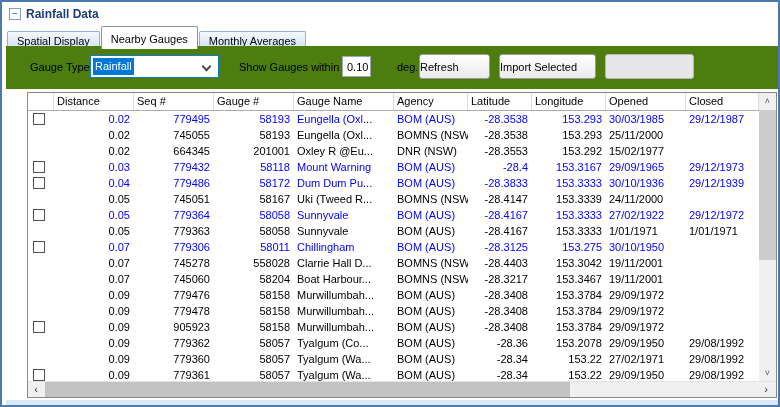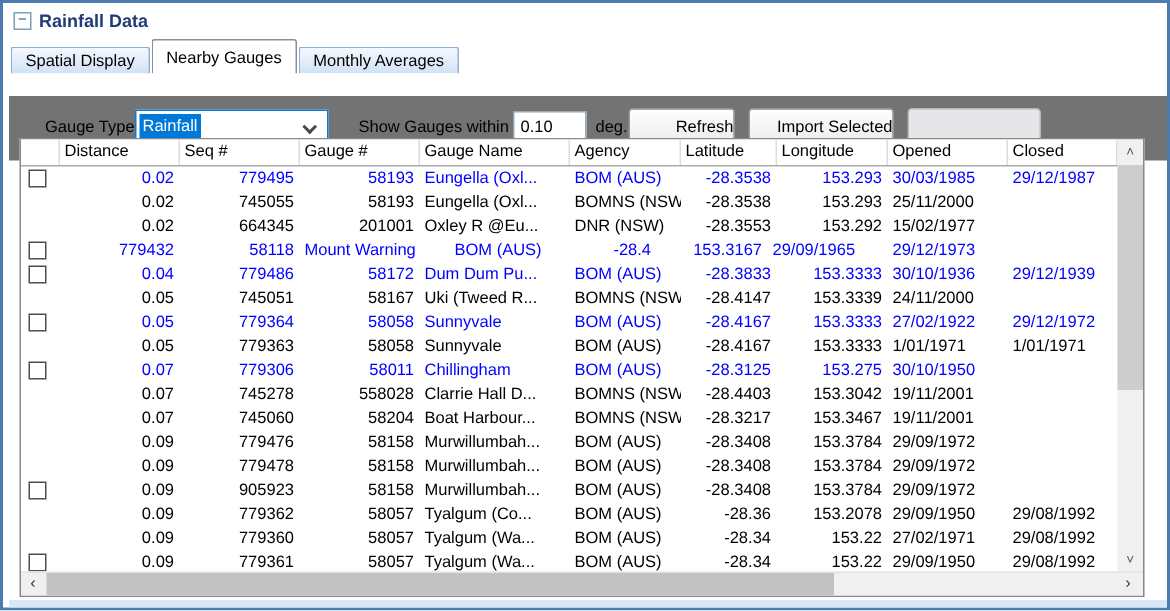--- a/index.html
+++ b/index.html
@@ -21,47 +21,47 @@
     font-size:11px; color:#000; padding:0 9px; height:18px; line-height:18px;
     background: linear-gradient(#f4f9fe, #d0e2f5);
     border:1px solid #92b0d4; border-bottom:none; margin-right:1px;
     border-radius:2px 2px 0 0;
   }
   .tab.active {
     background:#ffffff; height:23px; line-height:24px;
     border:1px solid #8b8f98; border-bottom:none; position:relative; z-index:2;
   }
   
-  .toolbar { position:absolute; left:4px; top:62px; width:772px; height:43px; background:#737373; }
+  .toolbar { position:absolute; left:4px; top:44px; width:772px; height:43px; background:#4d7c0f; }
   .toolbar .lbl { position:absolute; font-size:11px; color:#000; top:15px; }
   .combo {
     position:absolute; left:84px; top:9px; width:129px; height:23px;
     background:#fff; border:1px solid #0f7bd0;
   }
   .combo .sel {
     position:absolute; left:2px; top:2px; height:17px; line-height:17px;
     background:#0078d7; color:#fff; font-size:11px; padding:0 2px;
   }
   .chevron-down {
     position:absolute; right:8px; top:7px; width:7px; height:7px;
     border-left:2px solid #4a4a4a; border-bottom:2px solid #4a4a4a; transform:rotate(-45deg);
   }
   .dist-input {
-    position:absolute; left:336px; top:10px; width:49px; height:21px;
+    position:absolute; left:336px; top:10px; width:29px; height:21px;
     border:1px solid #99a8b7; font-size:11px; padding-left:4px; font-family:inherit;
   }
   .btn {
     position:absolute; top:8px; height:25px; font-size:11px; color:#000;
     background:linear-gradient(#fefefe,#ebebeb); border:1px solid #989898;
-    border-radius:3px; text-align:right;
+    border-radius:3px; text-align:left;
   }
   .btn.disabled { background:#e6e6e8; border-color:#b7b7ba; }
   
   .grid {
-    position:absolute; left:11px; top:90px; width:750px; height:306px;
+    position:absolute; left:25px; top:90px; width:750px; height:306px;
     background:#fff; border:1px solid #83898f; font-size:11px;
   }
   .ghead {
     position:absolute; left:0; top:0; right:17px; height:18px; display:flex;
     background:#ffffff; border-bottom:1px solid #ababab;
   }
   .hc { height:17px; line-height:17px; padding-left:3px; border-right:1px solid #dcdcdc;
         overflow:hidden; white-space:nowrap; flex-shrink:0; }
   .gbody { position:absolute; left:0; top:18px; right:17px; bottom:16px; overflow:hidden; }
   .grow { display:flex; height:16px; line-height:16px; color:#000;justify-content:flex-end; }
@@ -167,20 +167,21 @@
           <div class="cell c5 l">DNR (NSW)</div>
           <div class="cell c6 r">-28.3553</div>
           <div class="cell c7 r">153.292</div>
           <div class="cell c8 l">15/02/1977</div>
           <div class="cell c9 l"></div>
         </div>
         <div class="grow hl">
           <div class="cell c0">
             <span class="cb"></span>
           </div>
+          <div class="cell c1 r">0.03</div>
           <div class="cell c2 r">779432</div>
           <div class="cell c3 r">58118</div>
           <div class="cell c4 l">Mount Warning</div>
           <div class="cell c5 l">BOM (AUS)</div>
           <div class="cell c6 r">-28.4</div>
           <div class="cell c7 r">153.3167</div>
           <div class="cell c8 l">29/09/1965</div>
           <div class="cell c9 l">29/12/1973</div>
         </div>
         <div class="grow hl">

